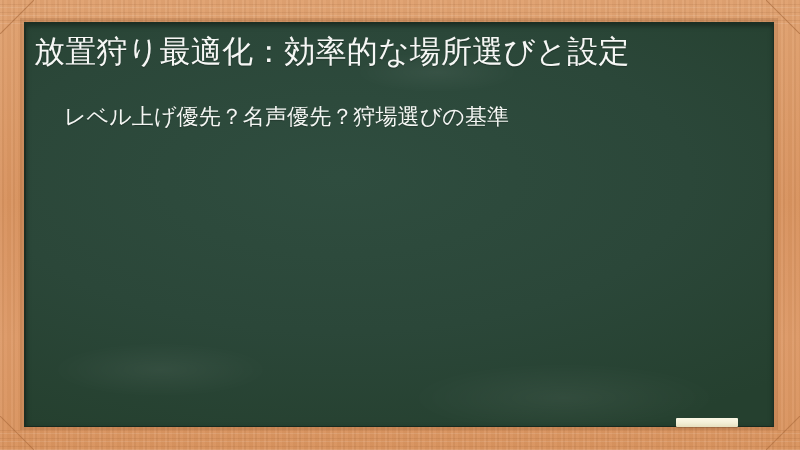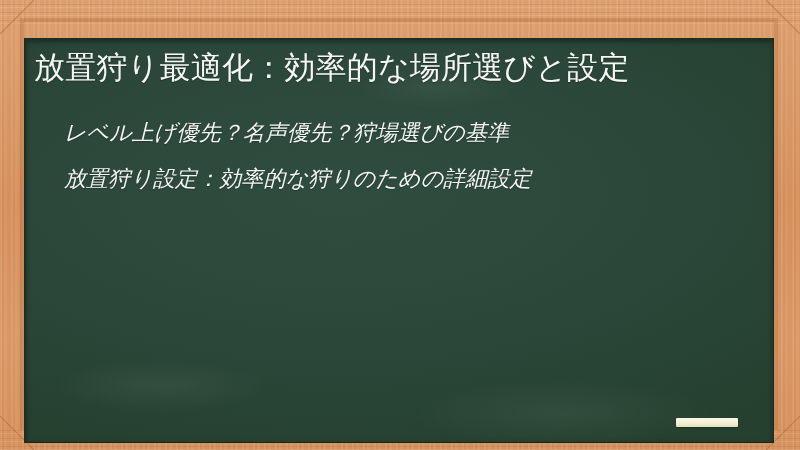--- a/index.html
+++ b/index.html
@@ -91,21 +91,20 @@
     height: 405px;
     box-sizing: border-box;
     background:
       radial-gradient(ellipse 85% 70% at 42% 38%, #2f4d3f 0%, #2b4739 55%, #25402f 100%);
     border-top: 2px solid #1c2f24;
     border-left: 2px solid #1c2f24;
     border-right: 1px solid #1c2f24;
     border-bottom: 1px solid #182a1f;
     box-shadow: inset 0 2px 5px rgba(0,0,0,0.35);
     overflow: hidden;
-    margin-top: 16px;
   }
 
   
   #chalk-dust {
     position: absolute;
     inset: 0;
     pointer-events: none;
     opacity: 0.05;
     background:
       radial-gradient(ellipse 160px 40px at 18% 86%, #ffffff 0%, rgba(255,255,255,0) 70%),
@@ -128,21 +127,20 @@
     margin: 0;
     padding: 0 0 0 0;
     text-shadow: 0 1px 1px rgba(0,0,0,0.28);
     max-width: 690px;
   }
 
   #toc-list {
     list-style: none;
     margin: 29px 0 0 0;
     padding: 0 0 0 30px;
-    font-style: italic;
   }
   .toc-item {
     color: #f4f6f3;
     font-size: 22px;
     line-height: 1.37;
     font-weight: 400;
     letter-spacing: 0.1px;
     margin: 0 0 16px 0;
     max-width: 660px;
     text-shadow: 0 1px 1px rgba(0,0,0,0.25);
@@ -178,21 +176,20 @@
 
   <div id="chalkboard">
     <div id="chalk-dust"></div>
 
     <div id="board-content">
 
       <h1 id="page-title">放置狩り最適化：効率的な場所選びと設定</h1>
 
       <ul id="toc-list">
         <li class="toc-item">レベル上げ優先？名声優先？狩場選びの基準</li>
-        <li class="toc-item">放置狩り設定：効率的な狩りのための詳細設定</li>
       </ul>
 
     </div>
   </div>
 
   <div id="chalk-stick"></div>
 
 </div>
 
 </body></html>

